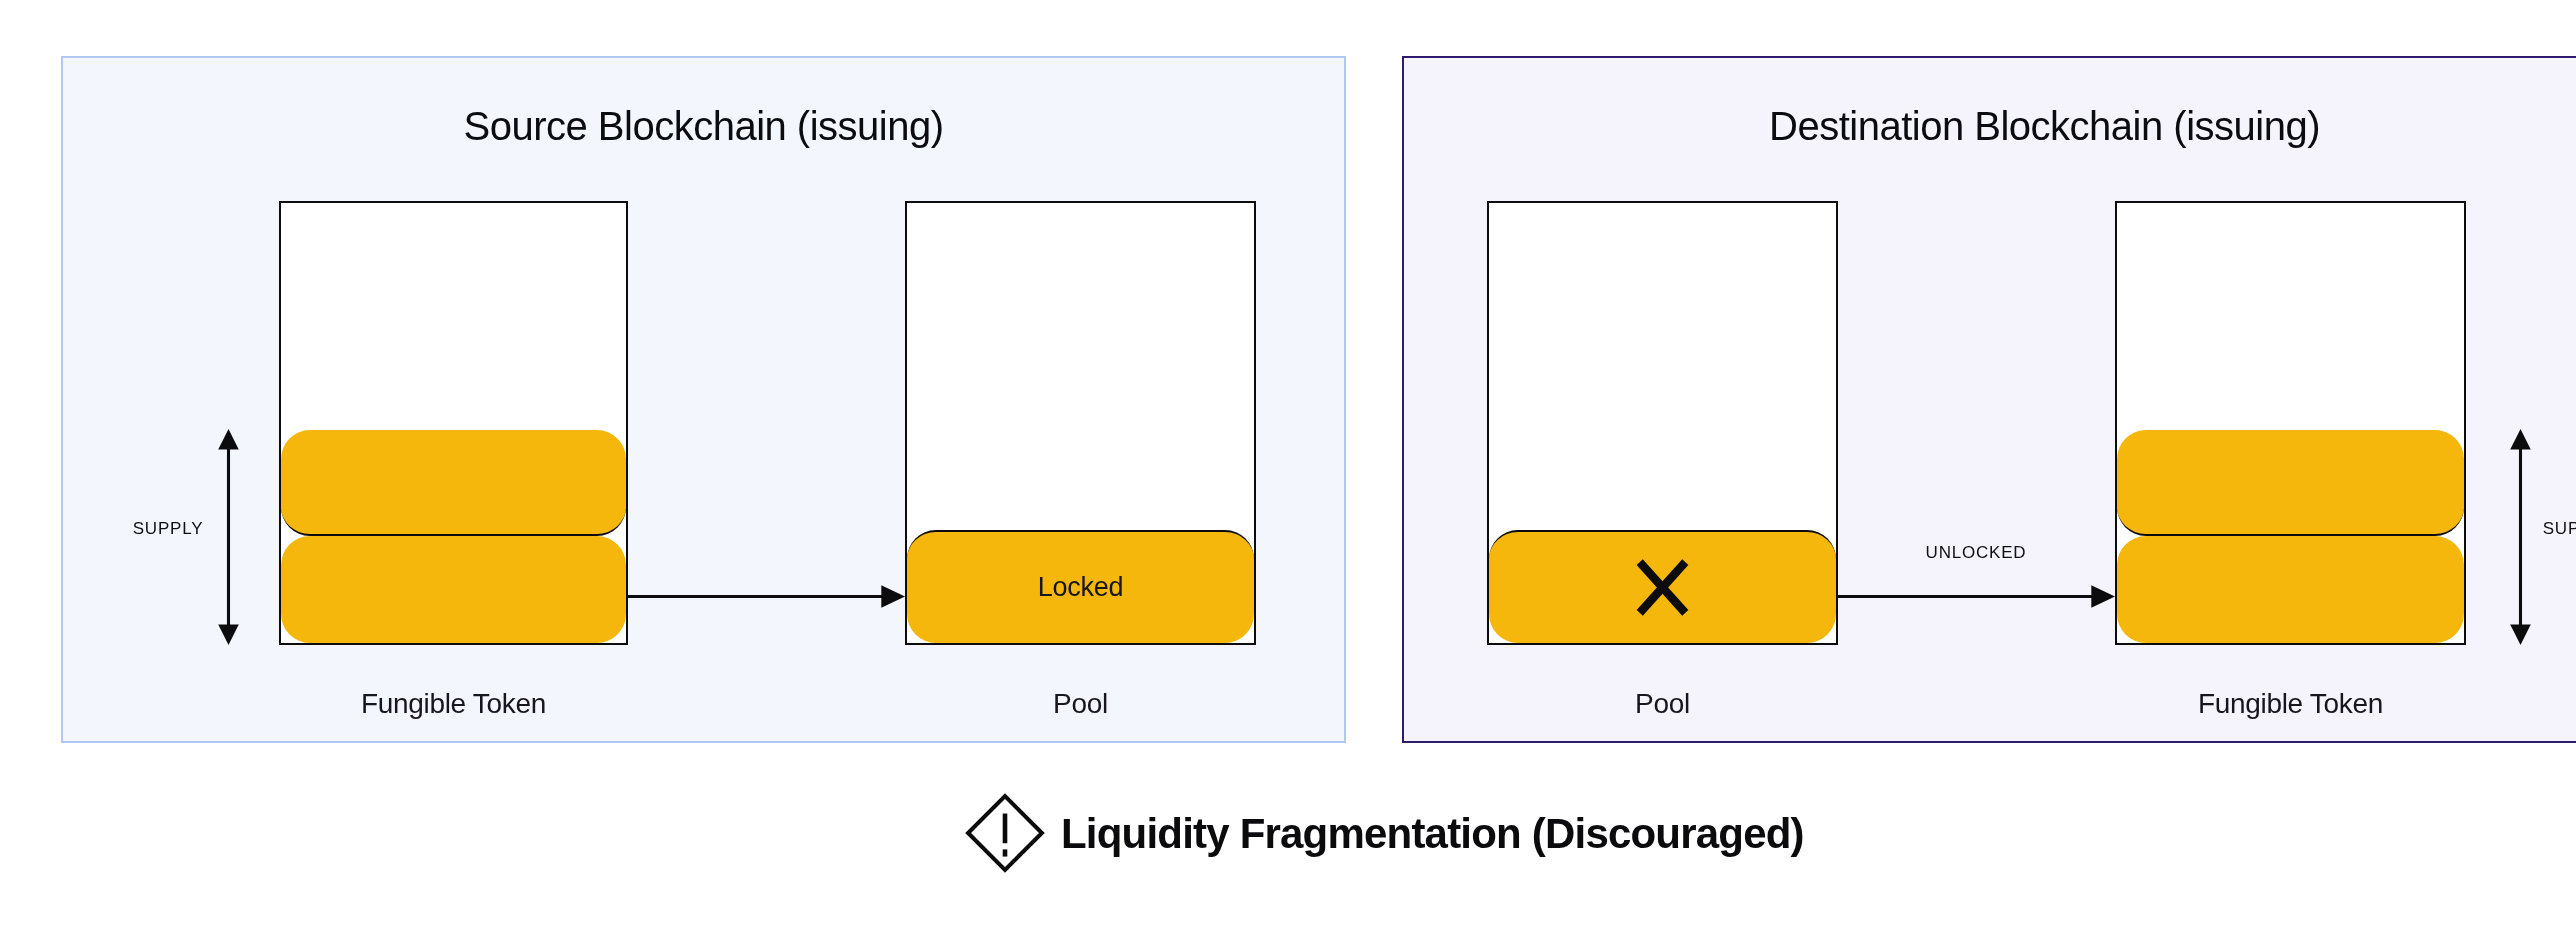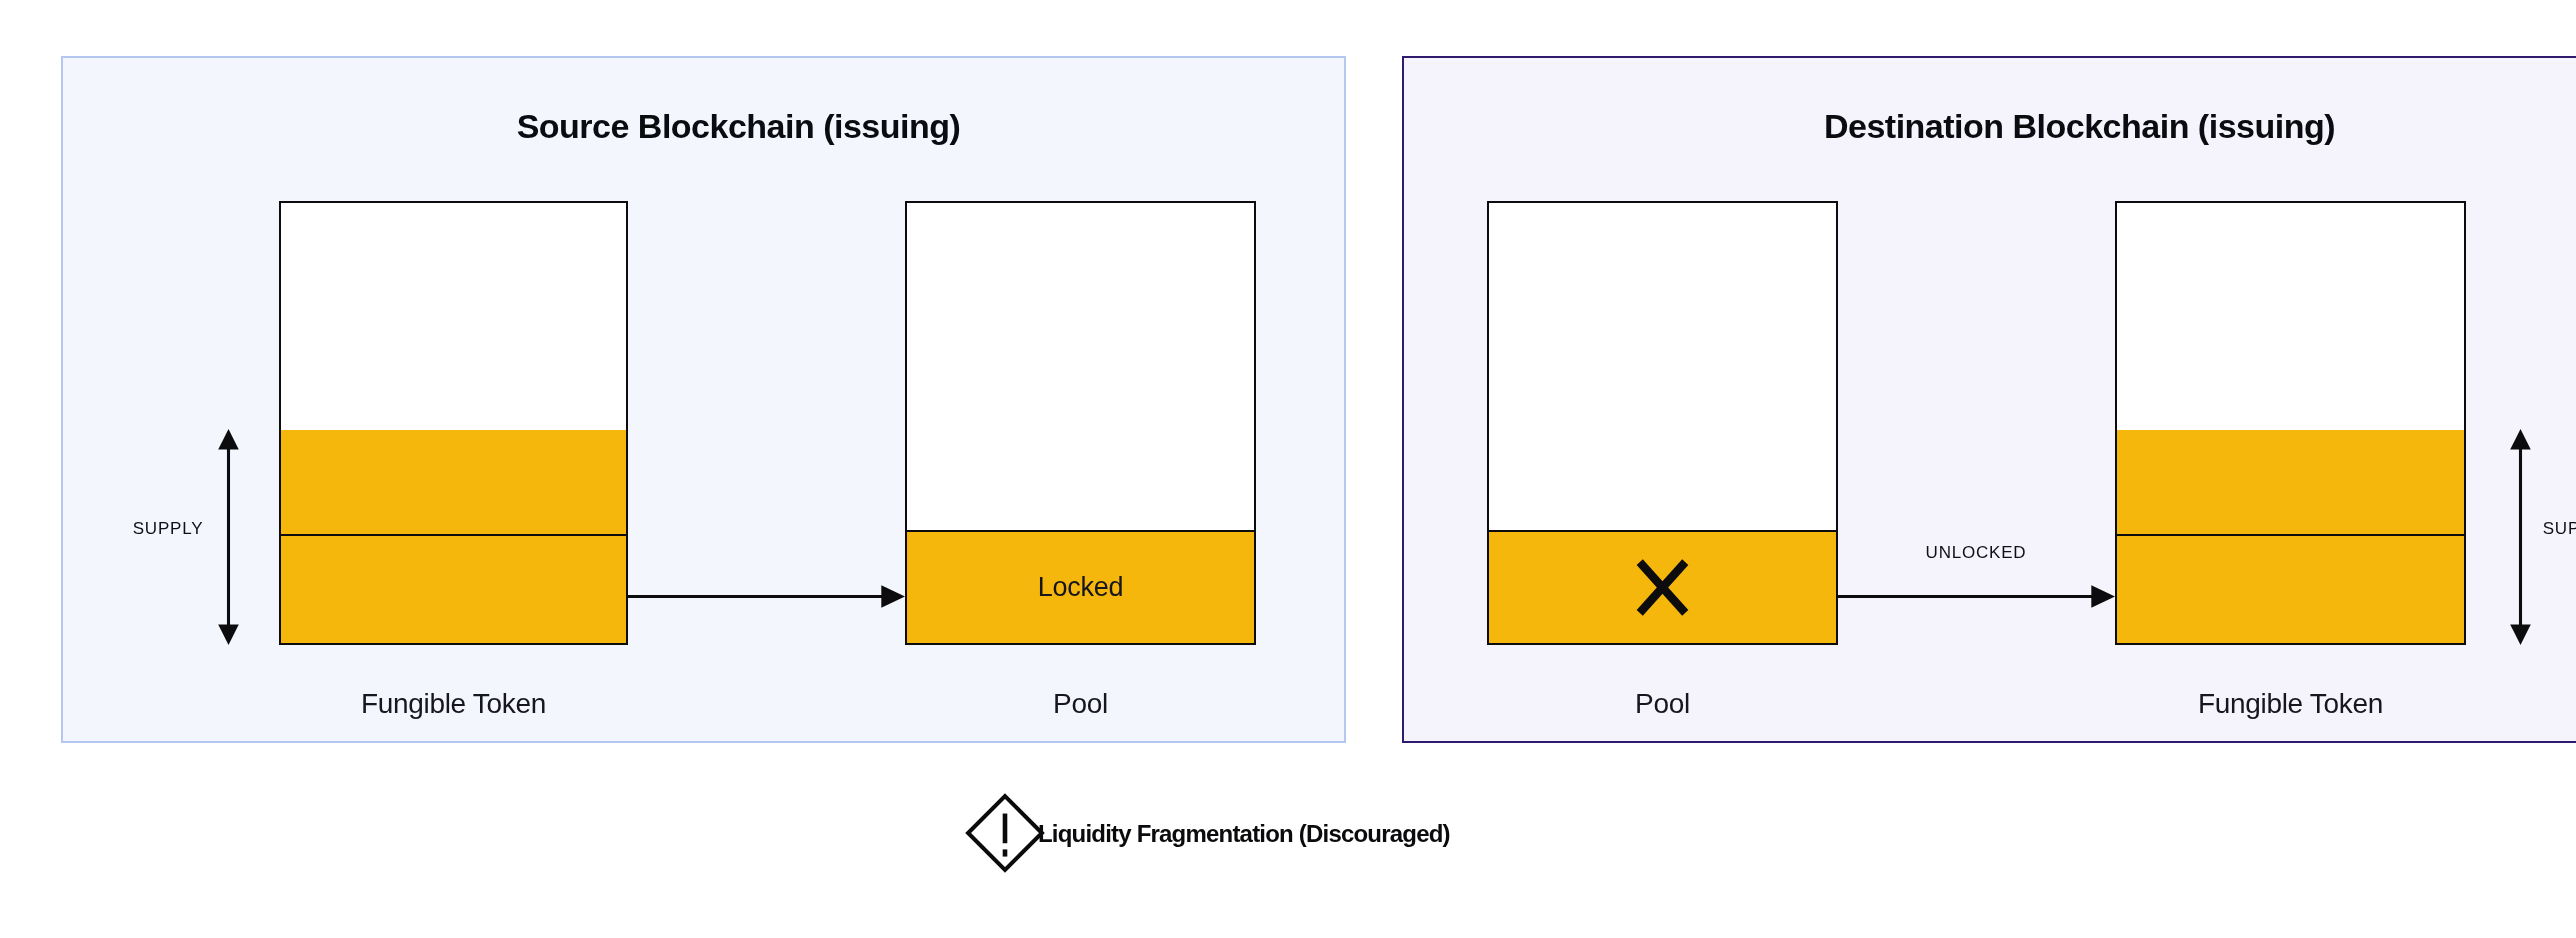--- a/index.html
+++ b/index.html
@@ -9,36 +9,36 @@
     background:#ffffff;
     font-family:"Liberation Sans","DejaVu Sans",sans-serif;
     overflow:hidden;
   }
   .panel{position:absolute;top:56px;width:1285px;height:687px;box-sizing:border-box;}
   .panel.source{left:61px;background:#f3f6fd;border:2.6px solid #b4c7f1;}
   .panel.dest{left:1402px;background:#f5f4fc;border:2.6px solid #2f1b6d;}
 
   .panel-title{
     position:absolute;top:108px;height:36px;line-height:36px;width:1285px;
-    text-align:center;font-size:34px;font-weight:bold;letter-spacing:-0.5px;color:#0b0c10;padding-left:35px;
+    text-align:center;font-size:40px;font-weight:normal;letter-spacing:-0.5px;color:#0b0c10;
   }
   .panel-title.source-t{left:61px;}
   .panel-title.dest-t{left:1402px;}
 
   .box{
     position:absolute;top:201px;height:444px;box-sizing:border-box;
     background:#ffffff;border:2.1px solid #0c0c0e;
     display:flex;flex-direction:column;
   }
   .box.ft-src{left:279px;width:349px;}
   .box.pool-src{left:905px;width:351px;}
   .box.pool-dst{left:1487px;width:351px;}
   .box.ft-dst{left:2115px;width:351px;}
 
-  .seg{width:100%;box-sizing:border-box;}
+  .seg{width:100%;box-sizing:border-box;border-radius:29px;}
   .seg.white-top{height:227px;background:#ffffff;}
   .seg.orange-upper{height:106px;background:#f6b70c;border-bottom:2.1px solid #0c0c0e;}
   .seg.orange-lower{flex:1;background:#f6b70c;}
   .seg.pool-white{flex:1;background:#ffffff;}
   .seg.pool-orange{
     height:113px;background:#f6b70c;border-top:2.1px solid #0c0c0e;
     display:flex;align-items:center;justify-content:center;
   }
   .locked-text{
     font-size:27px;font-weight:500;color:#17161f;letter-spacing:-0.3px;
@@ -57,22 +57,22 @@
 
   .small-caps-label{
     position:absolute;height:20.6px;line-height:20.6px;text-align:center;
     font-size:17px;font-weight:500;letter-spacing:0.8px;color:#0f1014;
   }
   .supply-src{left:101px;top:519px;width:134px;}
   .supply-dst{left:2511px;top:519px;width:134px;}
   .unlocked{left:1873px;top:543px;width:206px;}
 
   .caption-text{
-    position:absolute;left:1038px;top:814px;height:39px;line-height:39px;
-    font-size:24px;font-weight:bold;letter-spacing:-0.8px;color:#0b0b0e;
+    position:absolute;left:1061px;top:814px;height:39px;line-height:39px;
+    font-size:42px;font-weight:bold;letter-spacing:-0.8px;color:#0b0b0e;
   }
 </style>
 </head>
 <body>
 
 <div class="stage">
 
   <section class="panel source"></section>
   <section class="panel dest"></section>
 

